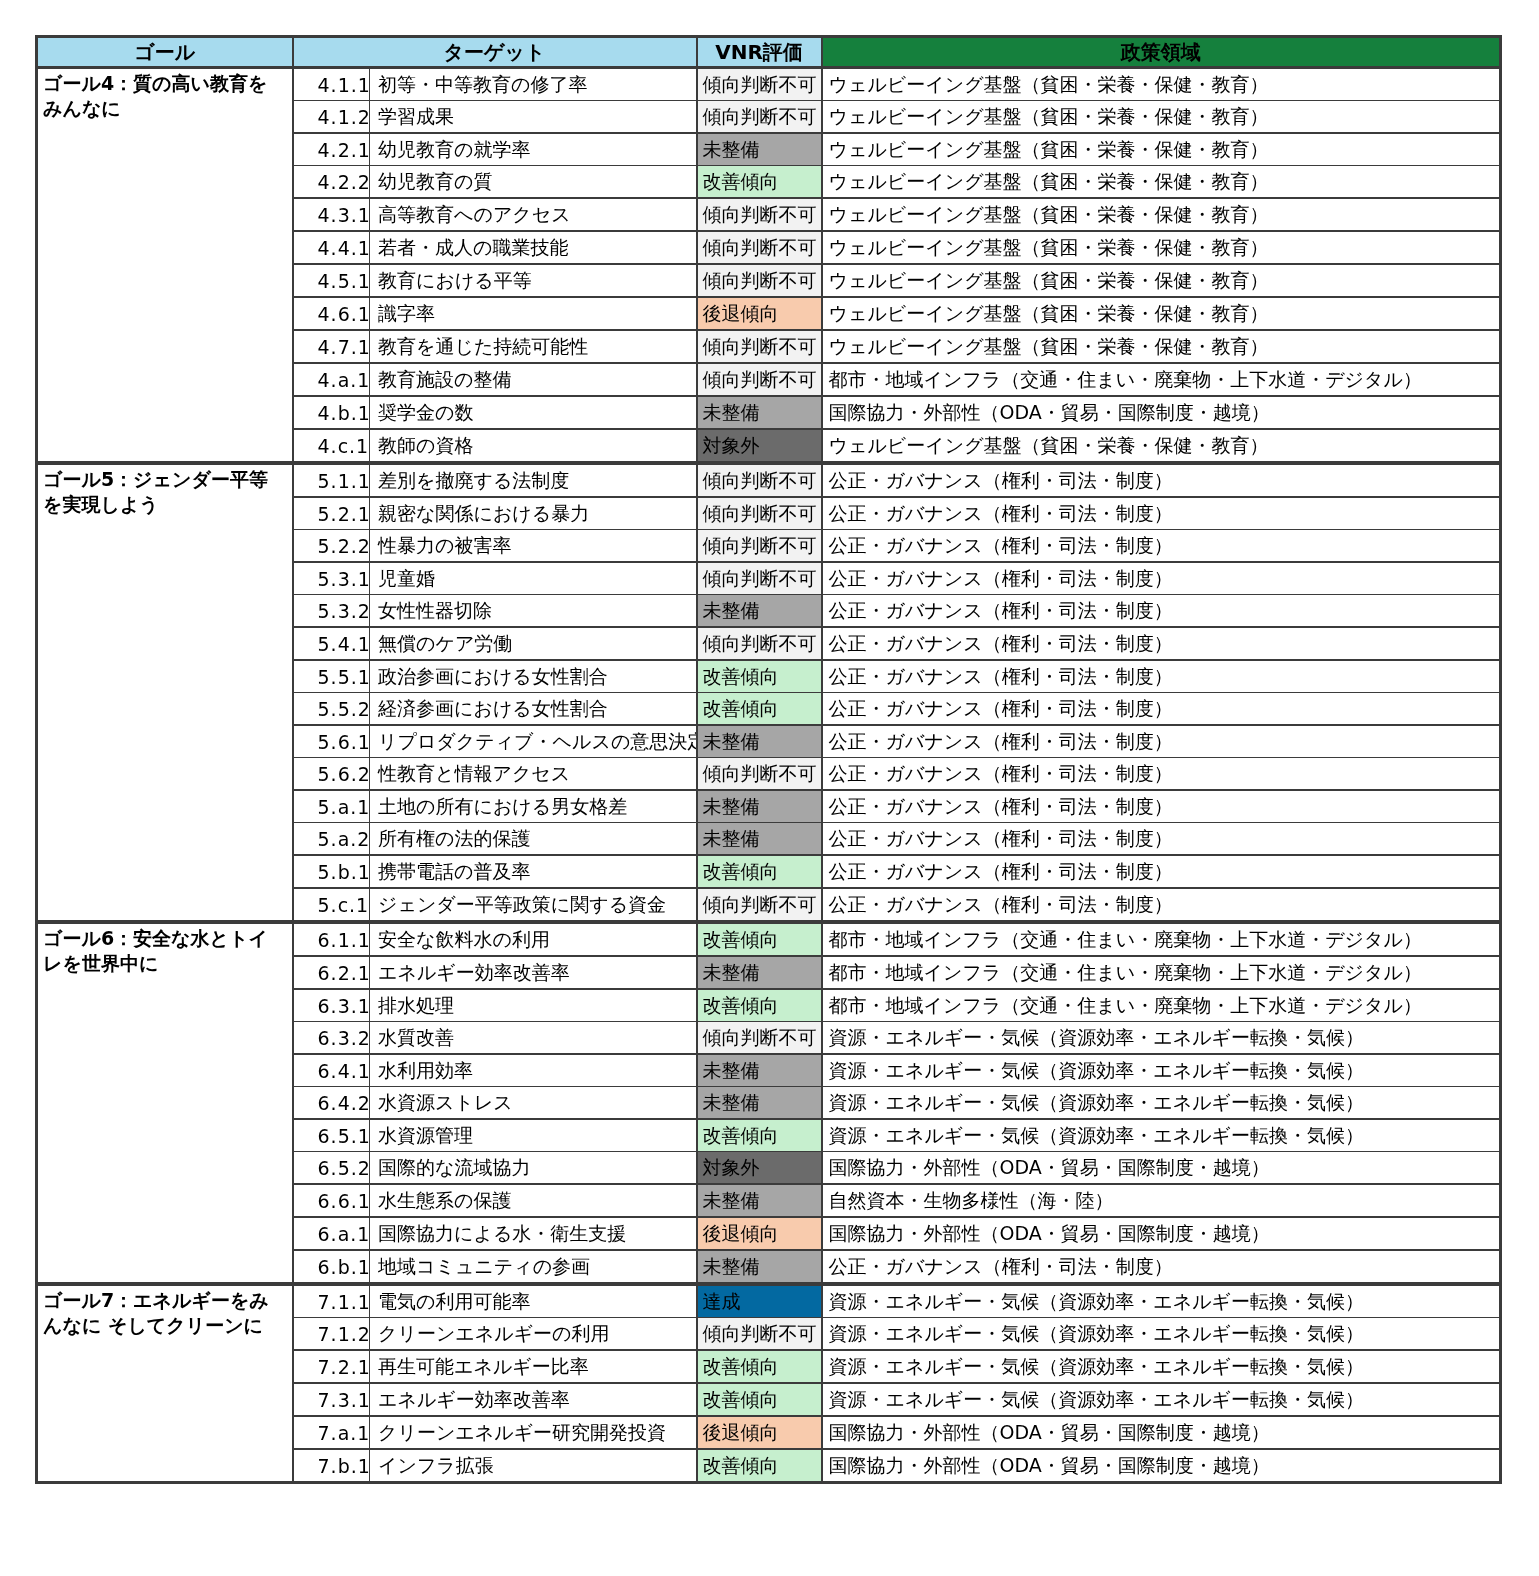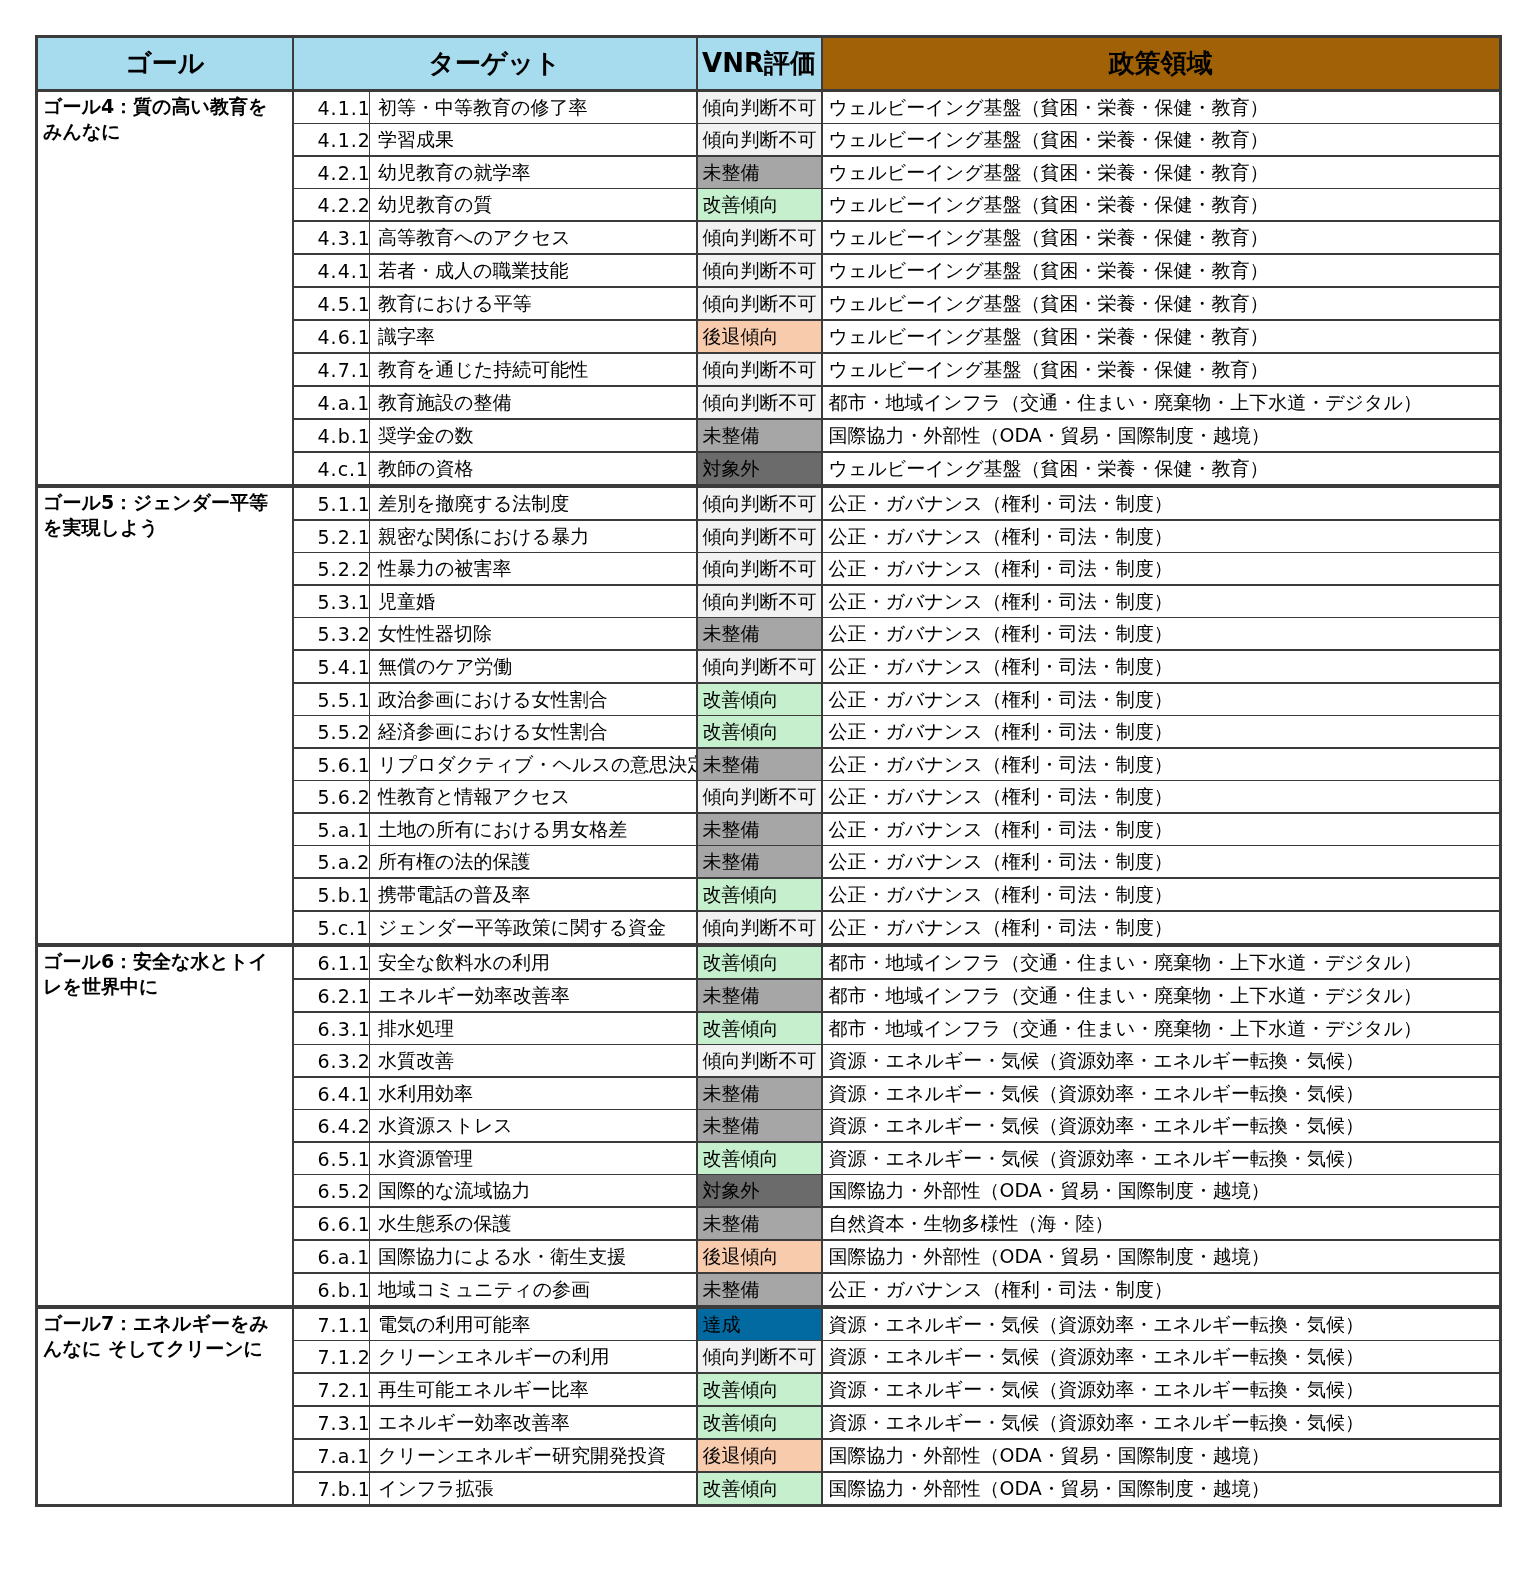--- a/index.html
+++ b/index.html
@@ -21,24 +21,24 @@
   }
   col.c-goal   { width: 256px; }
   col.c-num    { width: 77px;  }
   col.c-desc   { width: 327px; }
   col.c-vnr    { width: 125px; }
   col.c-policy { width: 679px; }
 
   th {
     border: 2px solid #3b3b3b;
     border-bottom-width: 3px;
-    font-size: 26px;
+    font-size: 20px;
     font-weight: bold;
     height: 28px;
-    padding: 8px 4px;
+    padding: 0 4px;
     text-align: center;
     overflow: hidden;
     white-space: nowrap;
   }
   td {
     border: 1px solid #3b3b3b;
     border-left-width: 2px;
     border-right-width: 2px;
     font-size: 19px;
     height: 31px;
@@ -85,21 +85,21 @@
       <col class="c-num">
       <col class="c-desc">
       <col class="c-vnr">
       <col class="c-policy">
     </colgroup>
     <thead>
       <tr>
         <th style="background: rgb(167, 219, 238);">ゴール</th>
         <th colspan="2" style="background: rgb(167, 219, 238);">ターゲット</th>
         <th style="background: rgb(167, 219, 238);">VNR評価</th>
-        <th style="background: #a16207; text-align: center;">政策領域</th>
+        <th style="background: #15803d; text-align: center;">政策領域</th>
       </tr>
     </thead>
     <tbody id="sdg-body">
         <tr>
           <td class="goal-cell" rowspan="12">ゴール4：質の高い教育をみんなに</td>
           <td class="num-cell">4.1.1</td>
           <td class="desc-cell">初等・中等教育の修了率</td>
           <td class="vnr-cell" style="background: rgb(242, 242, 242);">傾向判断不可</td>
           <td class="policy-cell">ウェルビーイング基盤（貧困・栄養・保健・教育）</td>
         </tr>

